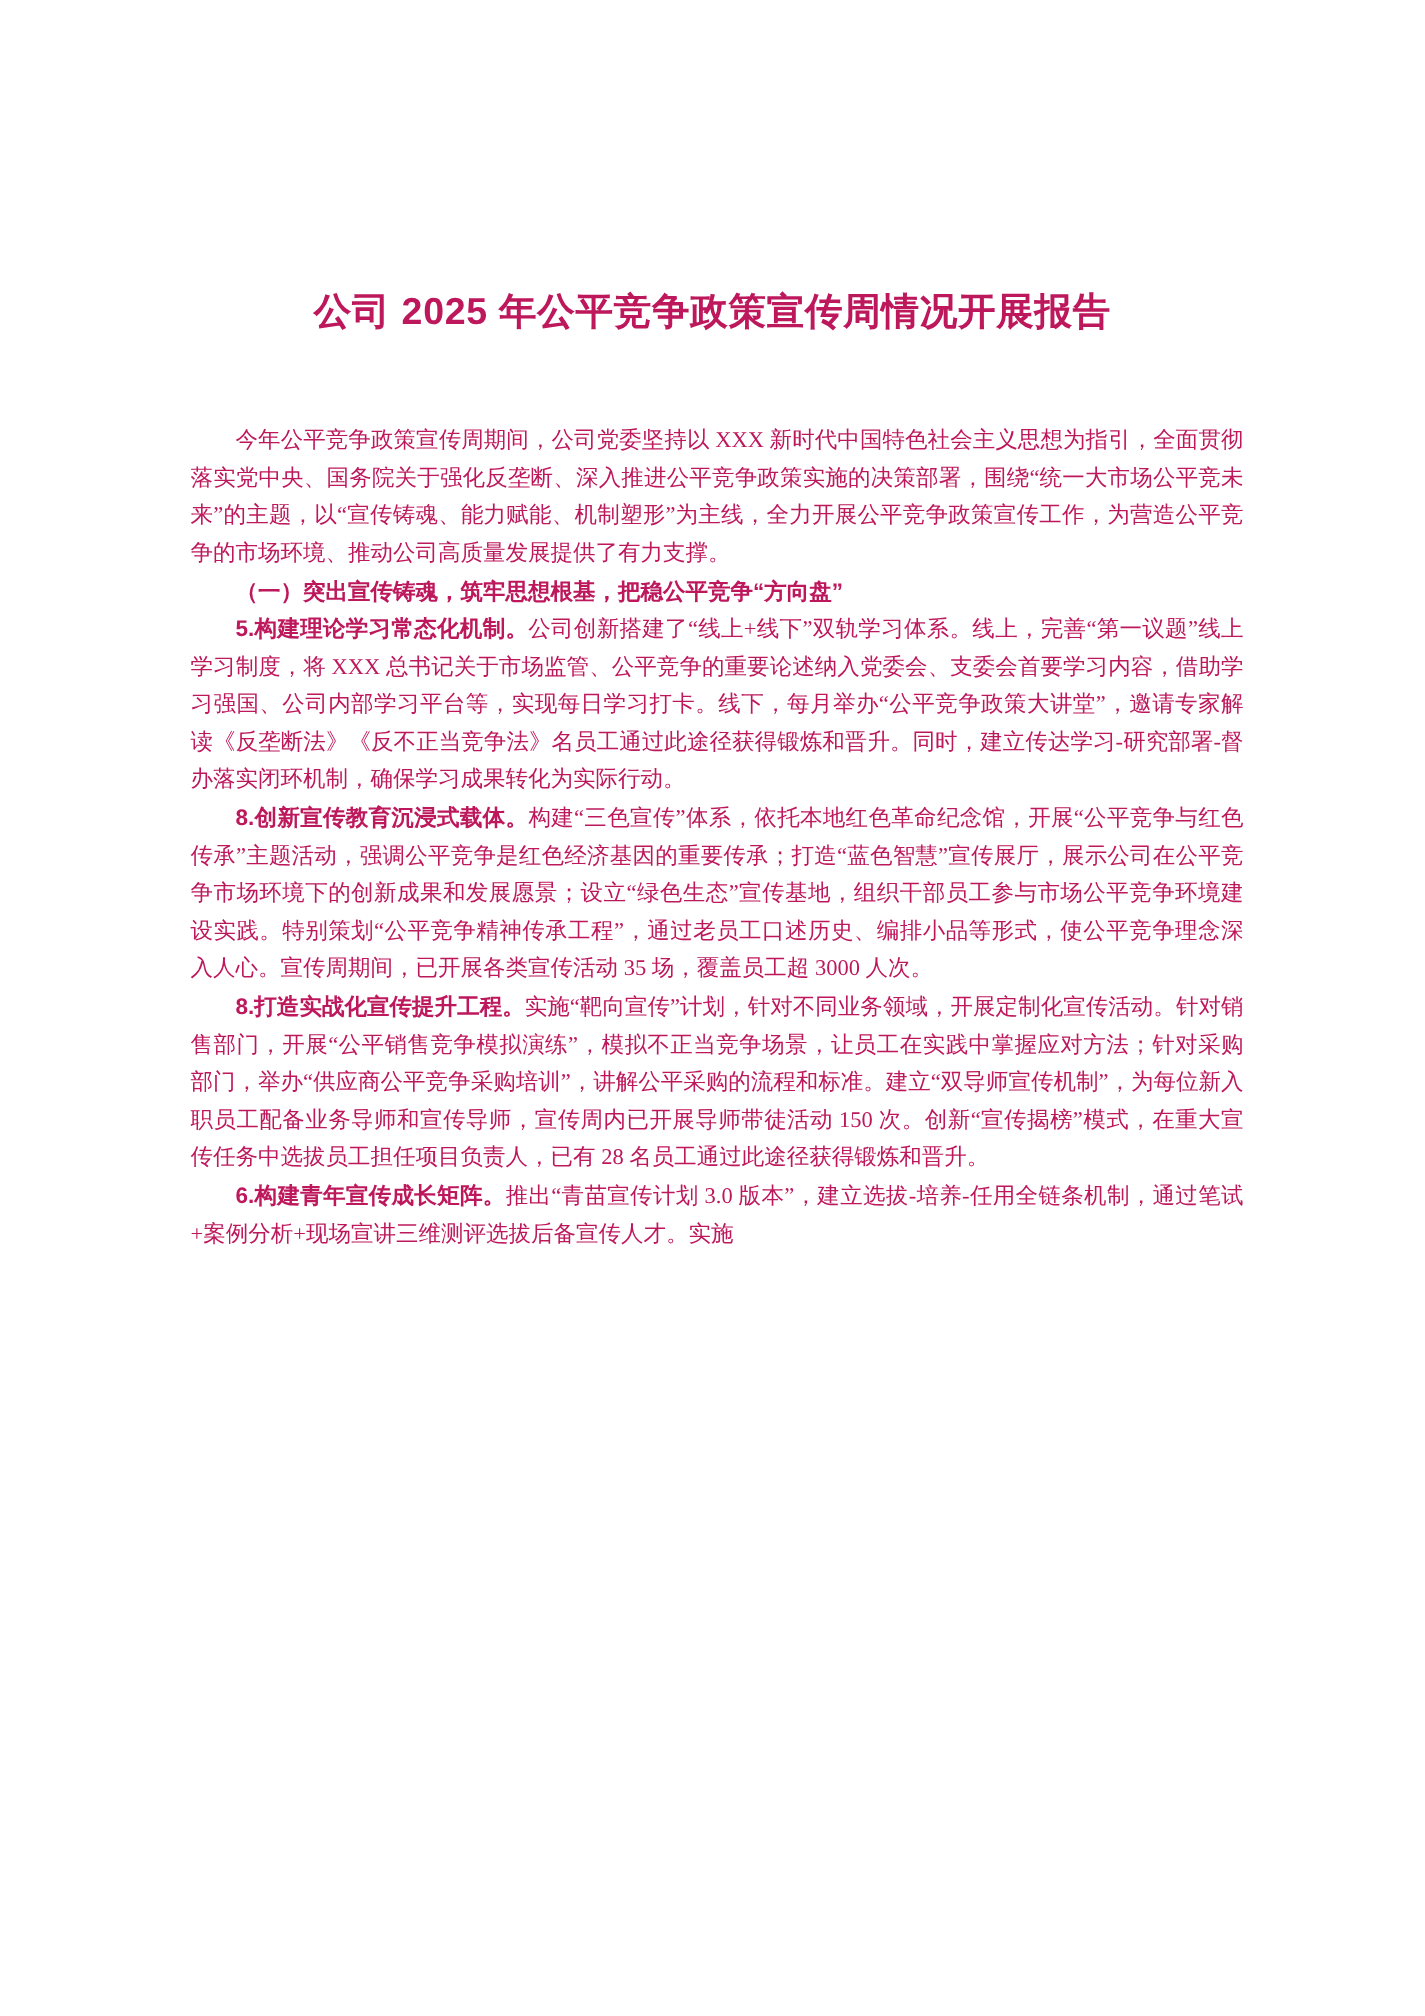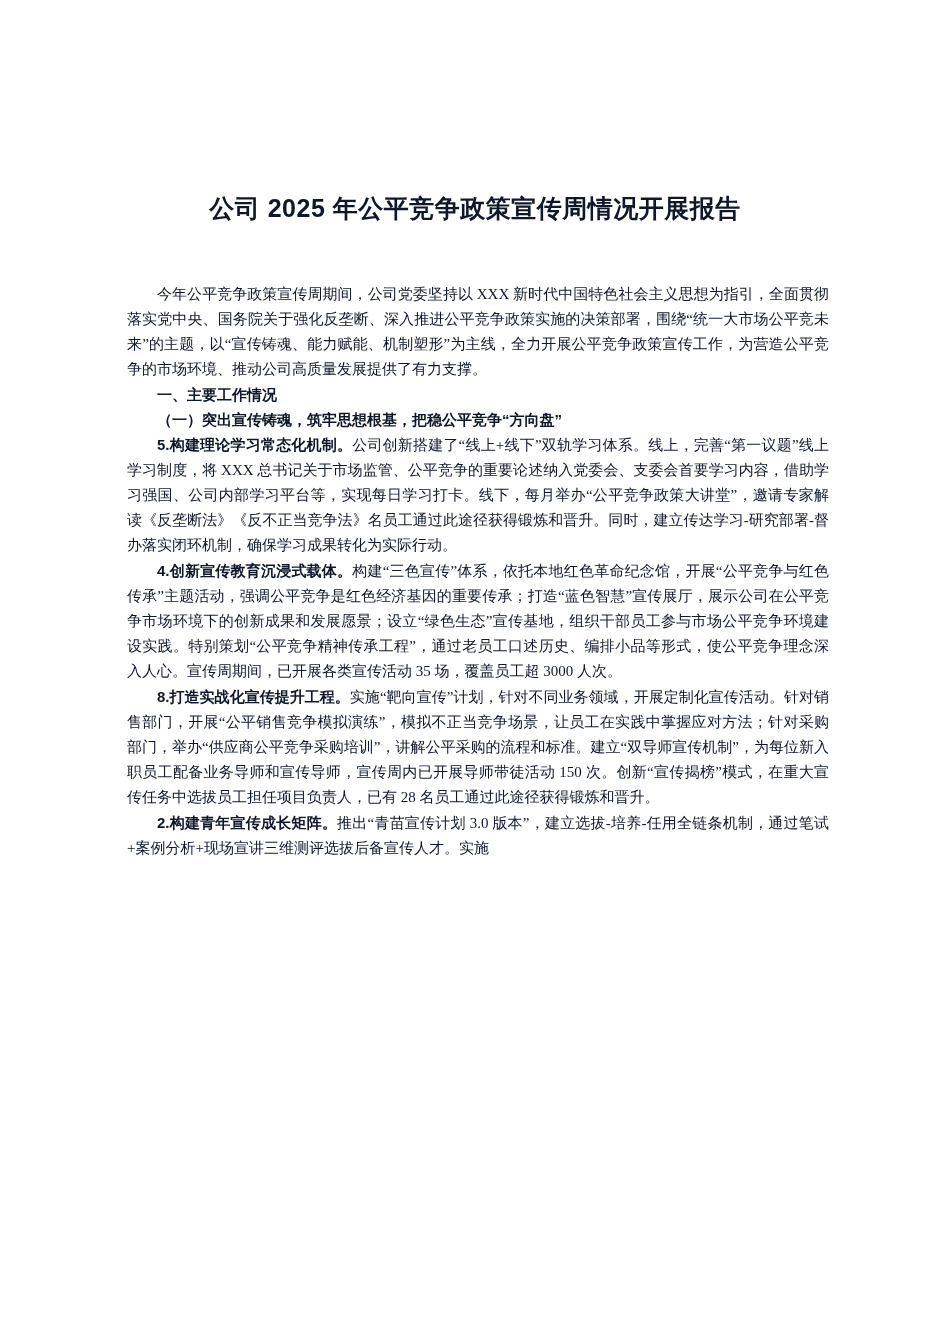--- a/index.html
+++ b/index.html
@@ -6,21 +6,21 @@
     margin: 0;
     padding: 0;
     background: #ffffff;
   }
   .page {
     position: relative;
     width: 950px;
     height: 968px;
     margin: 0 auto;
     background: #ffffff;
-    color: #0f172a;
+    color: #be185d;
     overflow: hidden;
     font-family: "Liberation Serif", "DejaVu Serif", serif;
   }
   .doc-title {
     margin: 0;
     padding-top: 192px;
     text-align: center;
     font-family: "Liberation Sans", "DejaVu Sans", sans-serif;
     font-weight: 700;
     font-size: 25px;
@@ -49,28 +49,27 @@
 <body>
 
 <div class="page">
 
   <h1 class="doc-title">公司 2025 年公平竞争政策宣传周情况开展报告</h1>
 
   <div class="doc-body">
 
     <p>今年公平竞争政策宣传周期间，公司党委坚持以 XXX 新时代中国特色社会主义思想为指引，全面贯彻落实党中央、国务院关于强化反垄断、深入推进公平竞争政策实施的决策部署，围绕“统一大市场公平竞未来”的主题，以“宣传铸魂、能力赋能、机制塑形”为主线，全力开展公平竞争政策宣传工作，为营造公平竞争的市场环境、推动公司高质量发展提供了有力支撑。</p>
 
-    <p class="heading">一、主要工作情况</p>
 
     <p class="heading">（一）突出宣传铸魂，筑牢思想根基，把稳公平竞争“方向盘”</p>
 
     <p><span class="lead">5.构建理论学习常态化机制。</span><span>公司创新搭建了“线上+线下”双轨学习体系。线上，完善“第一议题”线上学习制度，将 XXX 总书记关于市场监管、公平竞争的重要论述纳入党委会、支委会首要学习内容，借助学习强国、公司内部学习平台等，实现每日学习打卡。线下，每月举办“公平竞争政策大讲堂”，邀请专家解读《反垄断法》《反不正当竞争法》名员工通过此途径获得锻炼和晋升。同时，建立传达学习-研究部署-督办落实闭环机制，确保学习成果转化为实际行动。</span></p>
 
-    <p><span class="lead">4.创新宣传教育沉浸式载体。</span><span>构建“三色宣传”体系，依托本地红色革命纪念馆，开展“公平竞争与红色传承”主题活动，强调公平竞争是红色经济基因的重要传承；打造“蓝色智慧”宣传展厅，展示公司在公平竞争市场环境下的创新成果和发展愿景；设立“绿色生态”宣传基地，组织干部员工参与市场公平竞争环境建设实践。特别策划“公平竞争精神传承工程”，通过老员工口述历史、编排小品等形式，使公平竞争理念深入人心。宣传周期间，已开展各类宣传活动 35 场，覆盖员工超 3000 人次。</span></p>
+    <p><span class="lead">8.创新宣传教育沉浸式载体。</span><span>构建“三色宣传”体系，依托本地红色革命纪念馆，开展“公平竞争与红色传承”主题活动，强调公平竞争是红色经济基因的重要传承；打造“蓝色智慧”宣传展厅，展示公司在公平竞争市场环境下的创新成果和发展愿景；设立“绿色生态”宣传基地，组织干部员工参与市场公平竞争环境建设实践。特别策划“公平竞争精神传承工程”，通过老员工口述历史、编排小品等形式，使公平竞争理念深入人心。宣传周期间，已开展各类宣传活动 35 场，覆盖员工超 3000 人次。</span></p>
 
     <p><span class="lead">8.打造实战化宣传提升工程。</span><span>实施“靶向宣传”计划，针对不同业务领域，开展定制化宣传活动。针对销售部门，开展“公平销售竞争模拟演练”，模拟不正当竞争场景，让员工在实践中掌握应对方法；针对采购部门，举办“供应商公平竞争采购培训”，讲解公平采购的流程和标准。建立“双导师宣传机制”，为每位新入职员工配备业务导师和宣传导师，宣传周内已开展导师带徒活动 150 次。创新“宣传揭榜”模式，在重大宣传任务中选拔员工担任项目负责人，已有 28 名员工通过此途径获得锻炼和晋升。</span></p>
 
 
 
-    <p><span class="lead">2.构建青年宣传成长矩阵。</span><span>推出“青苗宣传计划 3.0 版本”，建立选拔-培养-任用全链条机制，通过笔试+案例分析+现场宣讲三维测评选拔后备宣传人才。实施</span></p>
+    <p><span class="lead">6.构建青年宣传成长矩阵。</span><span>推出“青苗宣传计划 3.0 版本”，建立选拔-培养-任用全链条机制，通过笔试+案例分析+现场宣讲三维测评选拔后备宣传人才。实施</span></p>
 
   </div>
 </div>
 
 </body></html>

